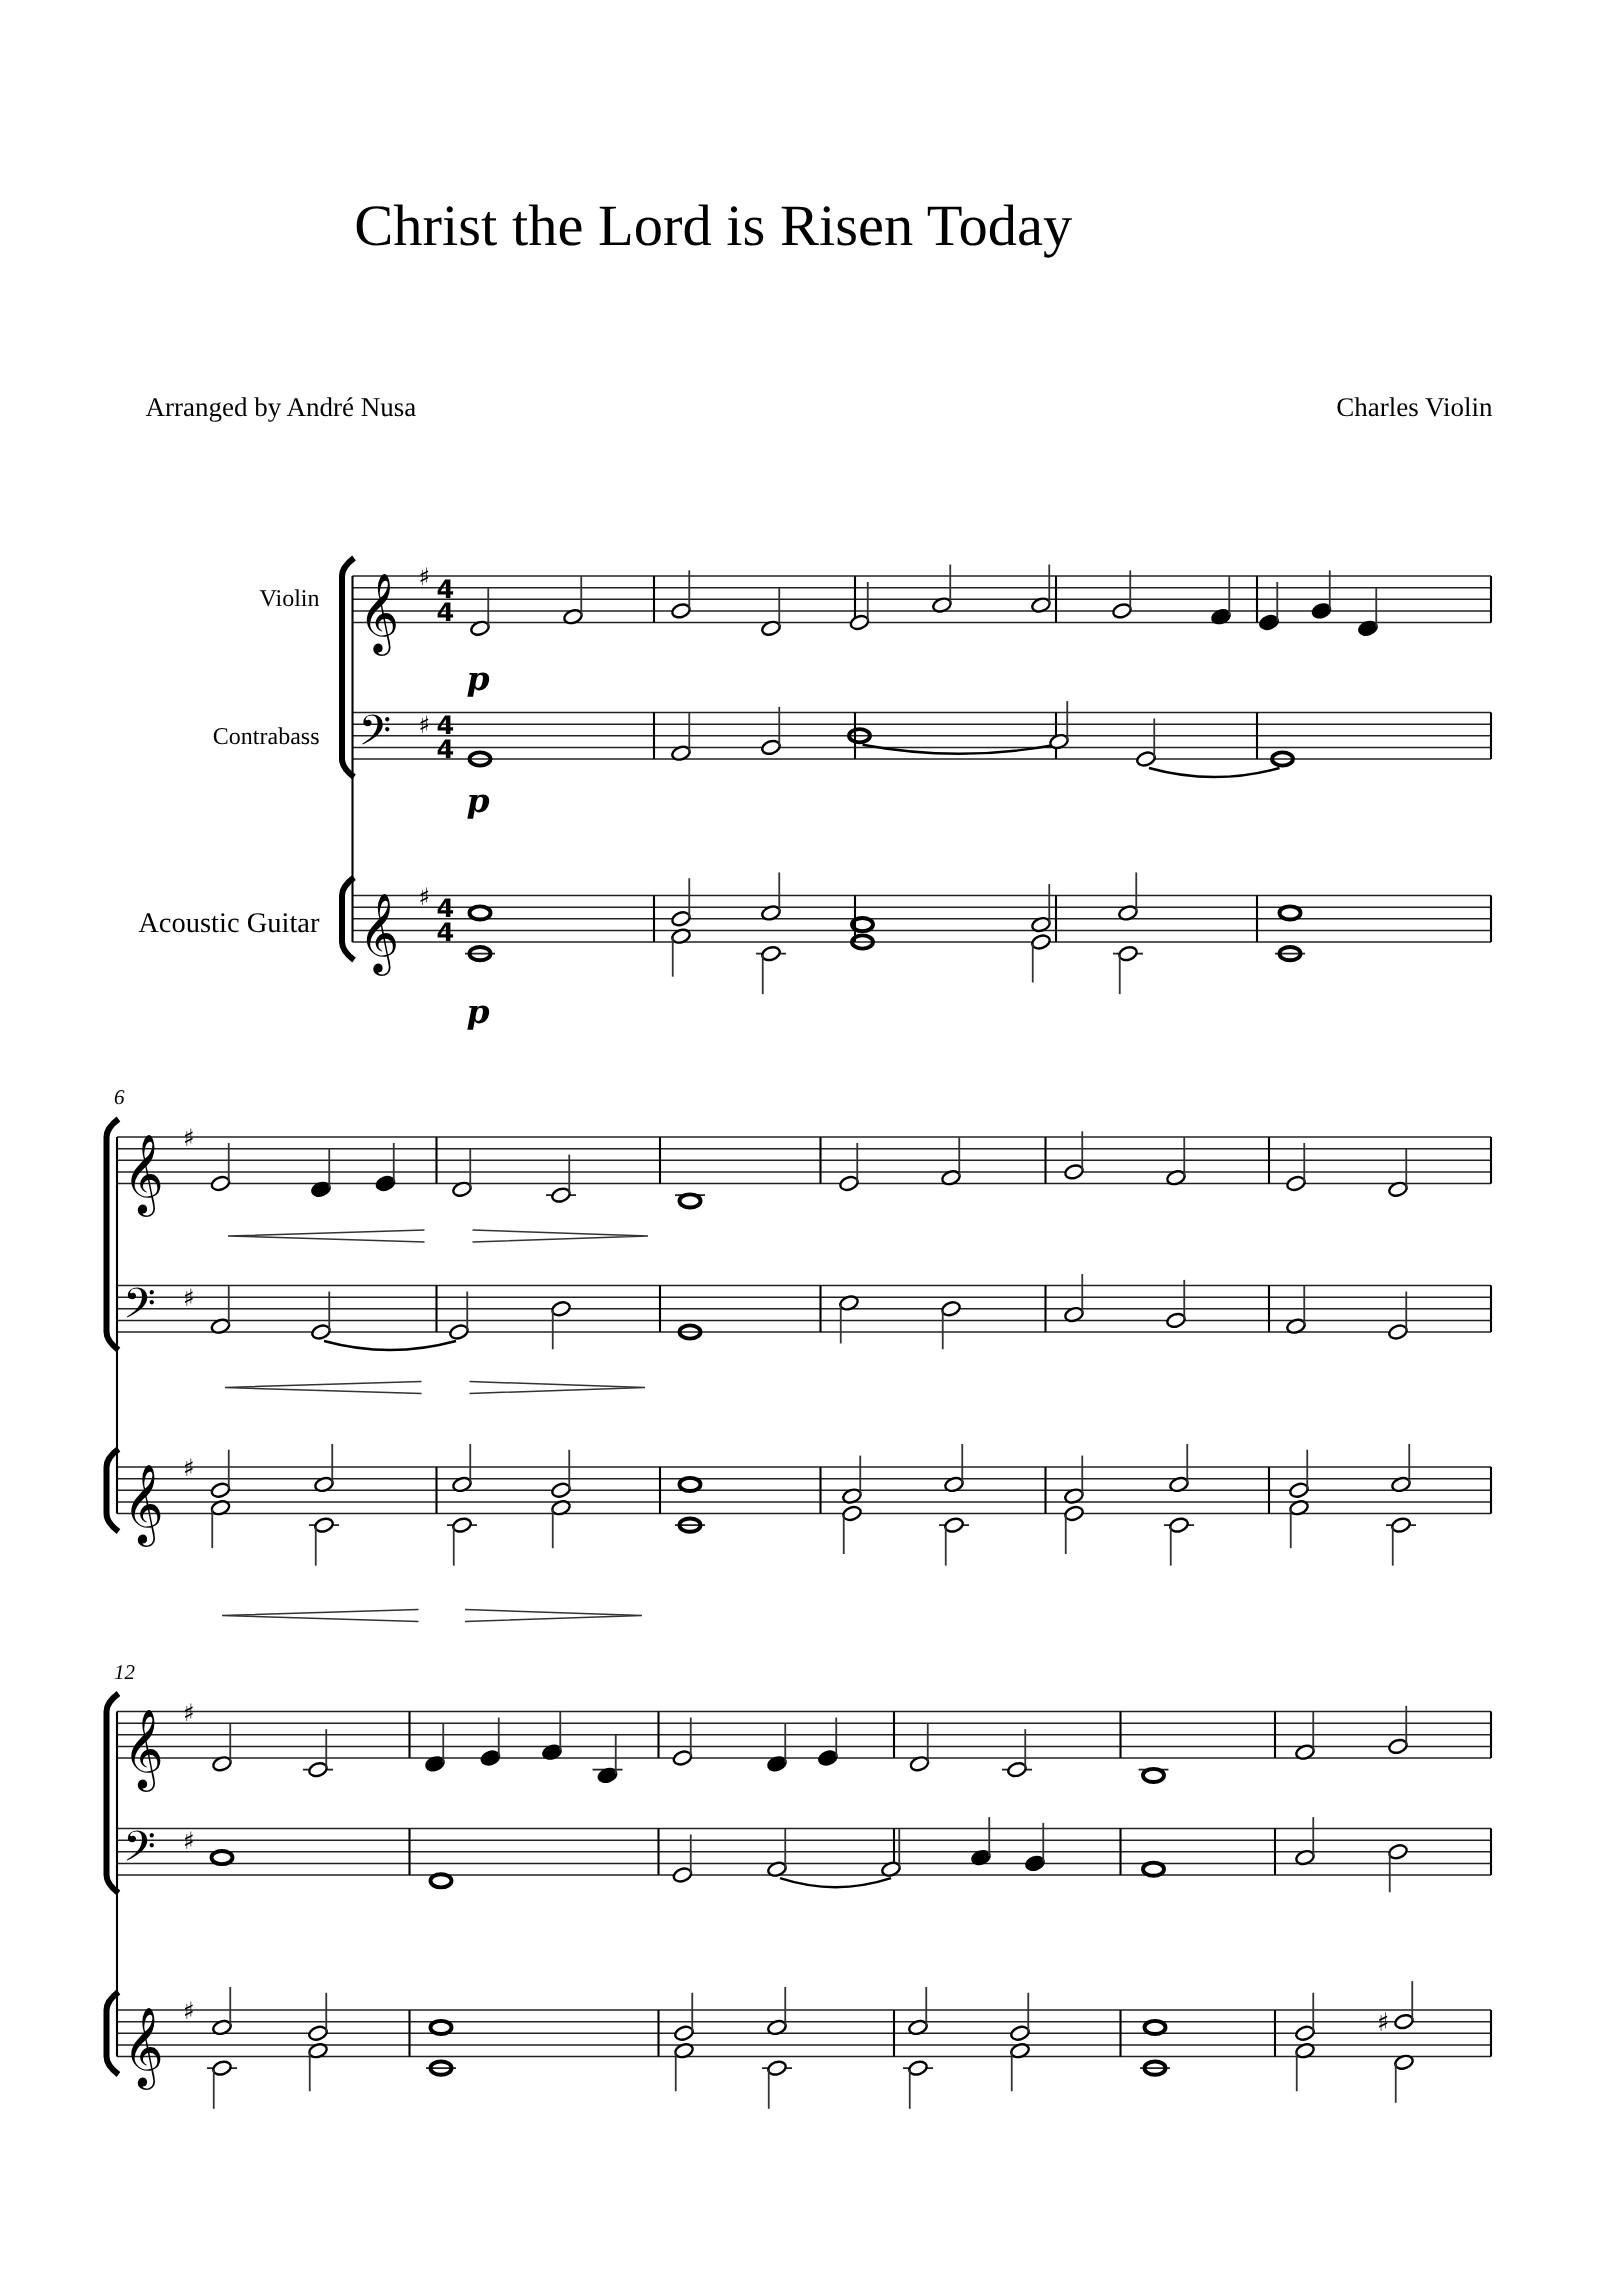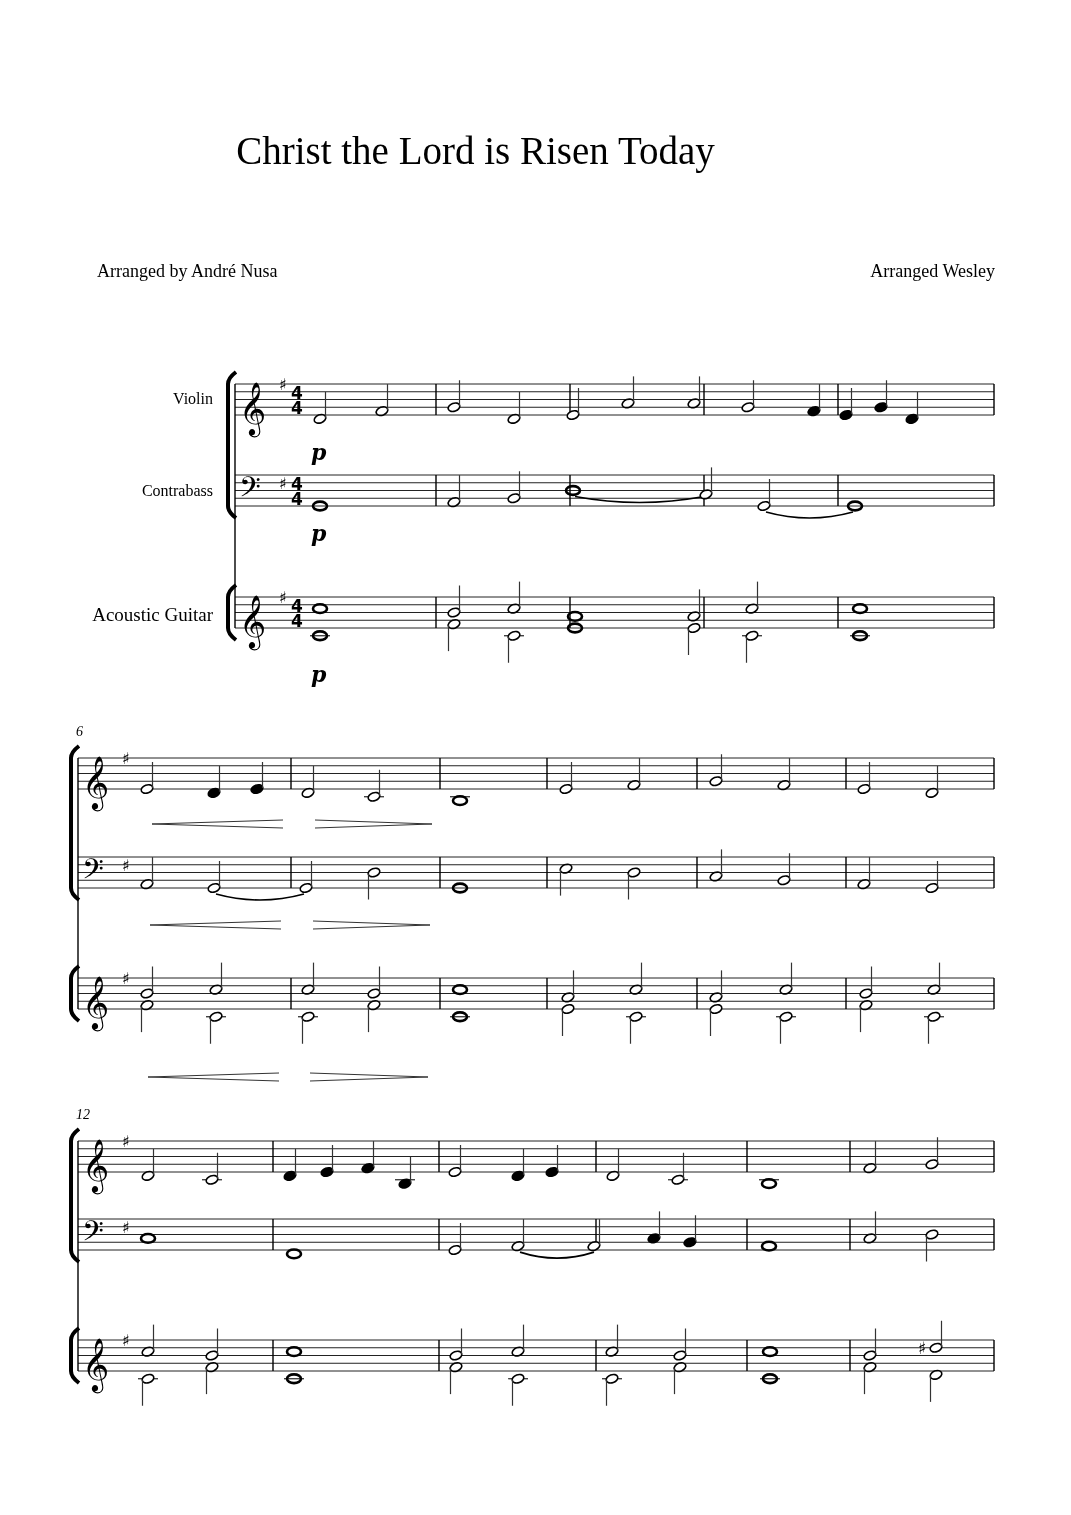--- a/index.html
+++ b/index.html
@@ -7,21 +7,21 @@
   .title{position:absolute;left:0;width:951px;top:128px;text-align:center;font-family:"Liberation Serif",serif;font-size:39px;letter-spacing:0px;}
   .arranger{position:absolute;left:77px;top:261px;font-family:"Liberation Serif",serif;font-size:18px;margin-left:20px;}
   .composer{position:absolute;right:76px;top:261px;font-family:"Liberation Serif",serif;font-size:18px;}
   svg#score{position:absolute;left:0;top:0;}
 </style>
 </head>
 <body>
 
 <div class="title">Christ the Lord is Risen Today</div>
 <div class="arranger">Arranged by André Nusa</div>
-<div class="composer">Arranged Wesley</div>
+<div class="composer">Charles Violin</div>
 
 <svg id="score" width="1071" height="1515" viewBox="0 0 1071 1515" xmlns="http://www.w3.org/2000/svg">
     <g>
       <g>
         <line x1="235" x2="994" y1="384" y2="384" stroke="#222" stroke-width="1"></line>
         <line x1="235" x2="994" y1="391.75" y2="391.75" stroke="#222" stroke-width="1"></line>
         <line x1="235" x2="994" y1="399.5" y2="399.5" stroke="#222" stroke-width="1"></line>
         <line x1="235" x2="994" y1="407.25" y2="407.25" stroke="#222" stroke-width="1"></line>
         <line x1="235" x2="994" y1="415" y2="415" stroke="#222" stroke-width="1"></line>
       </g>

